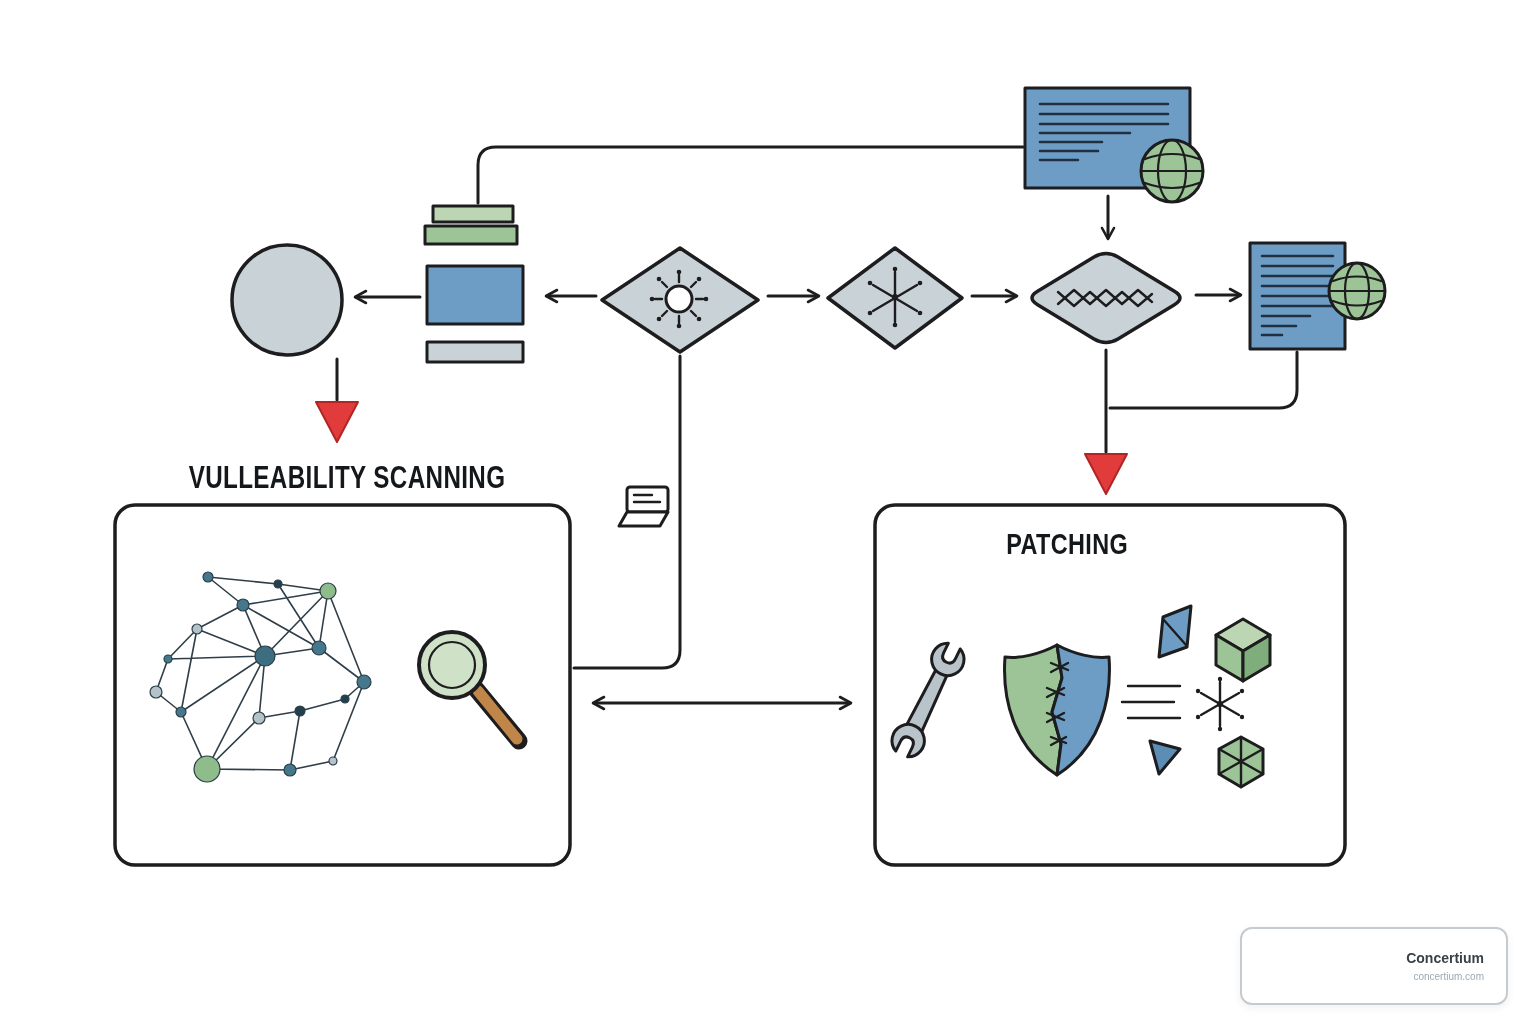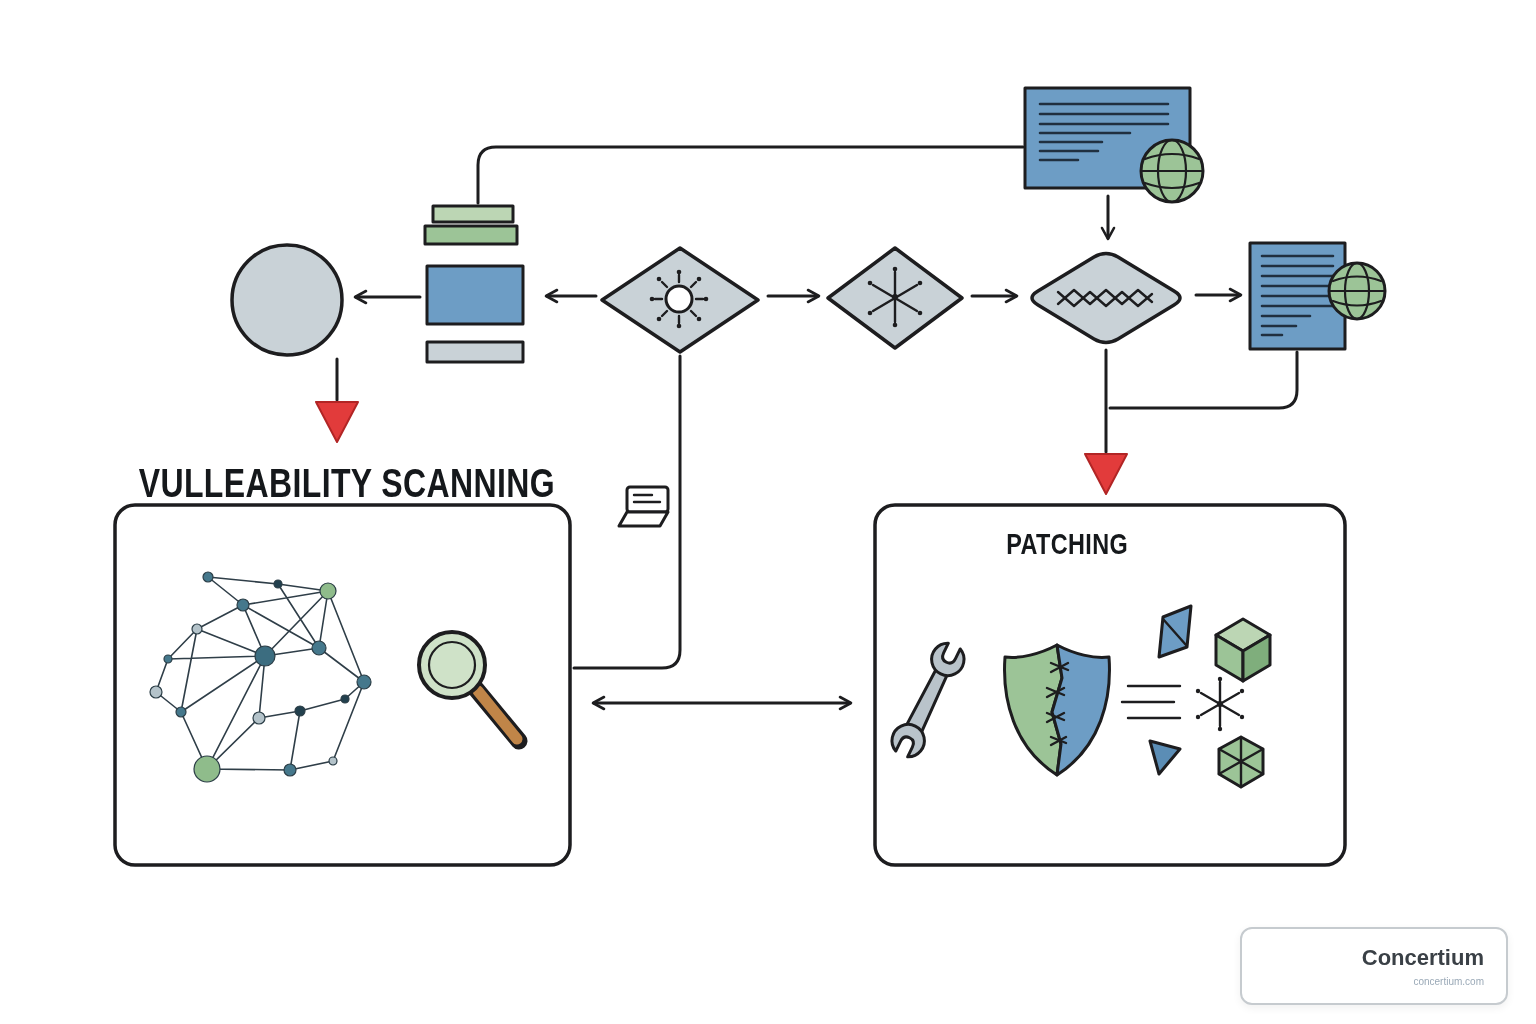--- a/index.html
+++ b/index.html
@@ -21,29 +21,29 @@
   .f-gray { fill:var(--gray-fill,#c9d2d7); }
   .f-red { fill:var(--red,#e23b3b); stroke:#b22525; stroke-width:2; stroke-linejoin:round; }
   .f-white { fill:#ffffff; }
   .docline { stroke:#203040; stroke-width:2.6; stroke-linecap:round; fill:none; }
   .wire { stroke:var(--ink,#1d1d1f); stroke-width:2.2; fill:none; stroke-linecap:round; }
   .edge { stroke:#2f3e48; stroke-width:1.6; fill:none; }
   .detail { stroke:var(--ink,#1d1d1f); stroke-width:2.4; fill:none; stroke-linecap:round; stroke-linejoin:round; }
 
   .title { position:absolute; width:600px; text-align:center; color:#15181b; white-space:nowrap; }
   .title span { display:inline-block; transform:scaleX(0.78); transform-origin:center top; font-weight:700; letter-spacing:0.5px; }
-  #scanning-title { left:47px; top:460px; font-size:41px; }
+  #scanning-title { left:47px; top:460px; font-size:31px; }
   #patching-title { left:767px; top:527px; font-size:30px; }
 
   .badge { position:absolute; left:1240px; top:927px; width:268px; height:78px;
            border:2px solid #c6cbcf; border-radius:12px; background:#ffffff;
            box-shadow:0 3px 8px rgba(0,0,0,0.06);
            display:flex; flex-direction:column; justify-content:center; align-items:flex-end;
            padding-right:22px; gap:5px; }
-  .badge .brand { font-weight:700; font-size:22px; color:#3a4046; }
+  .badge .brand { font-weight:700; font-size:14px; color:#3a4046; }
   .badge .url { font-size:10px; color:#9aa9b7; }
 </style>
 </head>
 <body>
 
 <div class="canvas">
 
   <svg class="diagram-svg" width="1536" height="1024" viewBox="0 0 1536 1024">
     <defs>
       <marker id="arr" markerWidth="20" markerHeight="20" refX="13" refY="9" orient="auto-start-reverse" markerUnits="userSpaceOnUse">

